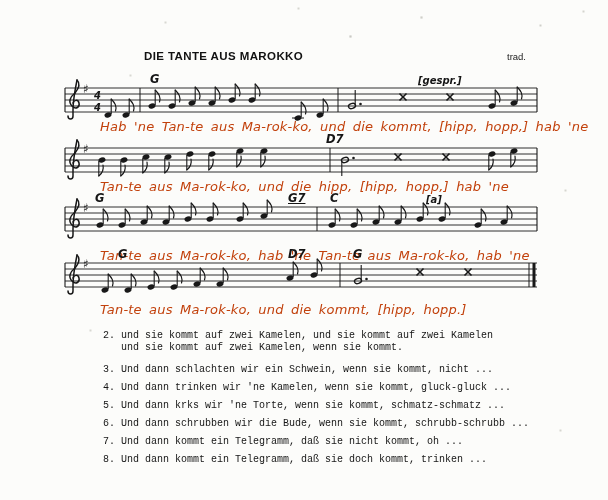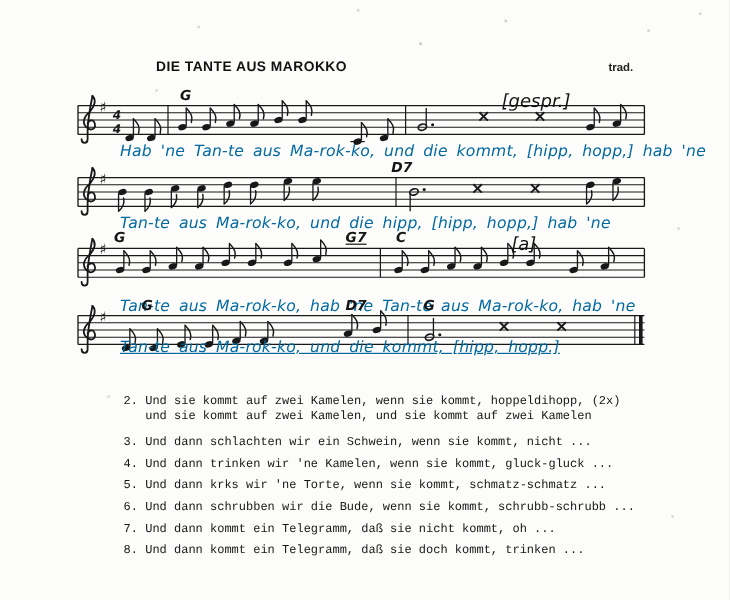--- a/index.html
+++ b/index.html
@@ -3,39 +3,39 @@
 <meta charset="utf-8">
 <style>
   html,body{margin:0;padding:0;background:#e8e8e6;}
   #page{
     position:relative; width:608px; height:500px;
     background:#fcfcfa; overflow:hidden;
     font-family:"Liberation Sans", sans-serif;
     color:#1b1b1b;
   }
   .title{
-    position:absolute; left:130px; top:50px;
+    position:absolute; left:144px; top:50px;
     font-size:11.5px; font-weight:bold; letter-spacing:.4px; color:#111;
   }
   .credit{
     position:absolute; left:507px; top:51px;
-    font-size:9.5px; font-weight:bold; color:#222;
+    font-size:9.5px; font-weight:normal; color:#222;
   }
   #score-svg{position:absolute; left:0; top:0;}
   .chord{
     position:absolute; font-family:"DejaVu Sans", sans-serif;
     font-style:italic; font-weight:600; font-size:11.5px; color:#151515;
     white-space:nowrap;
   }
-  .chord.small{font-size:15px; font-weight:400;text-align:right;}
+  .chord.small{font-size:10px; font-weight:700;text-align:right;}
   .lyric{
     position:absolute; left:100px;
     font-family:"DejaVu Sans", sans-serif; font-style:italic;
     font-size:13px; letter-spacing:.2px; word-spacing:3px;
-    color:#0369a1; white-space:nowrap;
+    color:#c2410c; white-space:nowrap;
   }
   #verses{
     position:absolute; left:103px; top:330px; width:470px;
     font-family:"Liberation Mono", monospace;
     font-size:10px; line-height:11.5px; color:#161616;
   }
   .verse{display:flex; margin-bottom:6.5px;}
   .verse.multi{margin-bottom:11px;}
   .vnum{width:18px; flex:none;}
   .vlines{flex:1; white-space:pre;}
@@ -279,27 +279,27 @@
       <div class="chord" style="left: 326px; top: 132px;">D7</div>
       <div class="lyric" style="top: 179px;">Tan-te aus Ma-rok-ko, und die hipp, [hipp, hopp,] hab 'ne</div>
       <div class="chord" style="left: 95px; top: 191px;">G</div>
       <div class="chord" style="left: 288px; top: 191px; text-decoration: underline;">G7</div>
       <div class="chord" style="left: 330px; top: 191px;">C</div>
       <div class="chord small" style="left: 426px; top: 194px;">[a]</div>
       <div class="lyric" style="top: 248px;">Tan-te aus Ma-rok-ko, hab 'ne Tan-te aus Ma-rok-ko, hab 'ne</div>
       <div class="chord" style="left: 118px; top: 247px;">G</div>
       <div class="chord" style="left: 288px; top: 247px;">D7</div>
       <div class="chord" style="left: 353px; top: 247px;">G</div>
-      <div class="lyric" style="top: 282px; text-decoration: underline;">Tan-te aus Ma-rok-ko, und die kommt, [hipp, hopp.]</div>
+      <div class="lyric" style="top: 302px;">Tan-te aus Ma-rok-ko, und die kommt, [hipp, hopp.]</div>
     </div>
 
   <div id="verses">
       <div class="verse multi">
         <span class="vnum">2.</span>
-        <div class="vlines"><div>Und sie kommt auf zwei Kamelen, wenn sie kommt, hoppeldihopp, (2x)</div><div>und sie kommt auf zwei Kamelen, und sie kommt auf zwei Kamelen</div></div>
+        <div class="vlines"><div>und sie kommt auf zwei Kamelen, und sie kommt auf zwei Kamelen</div><div>und sie kommt auf zwei Kamelen, wenn sie kommt.</div></div>
       </div>
       <div class="verse">
         <span class="vnum">3.</span>
         <div class="vlines"><div>Und dann schlachten wir ein Schwein, wenn sie kommt, nicht ...</div></div>
       </div>
       <div class="verse">
         <span class="vnum">4.</span>
         <div class="vlines"><div>Und dann trinken wir 'ne Kamelen, wenn sie kommt, gluck-gluck ...</div></div>
       </div>
       <div class="verse">

